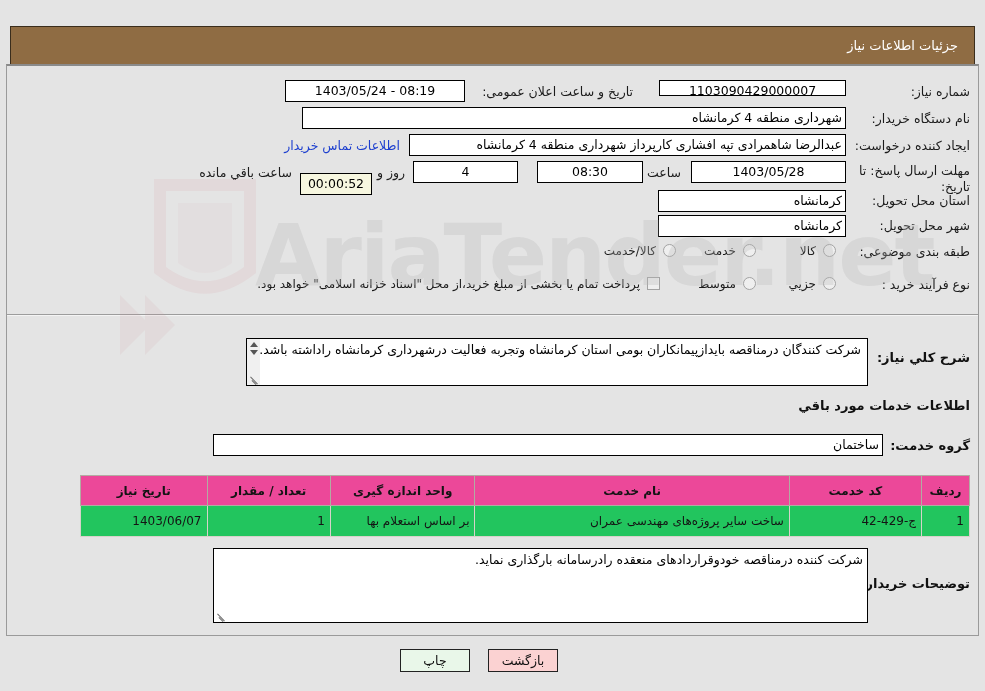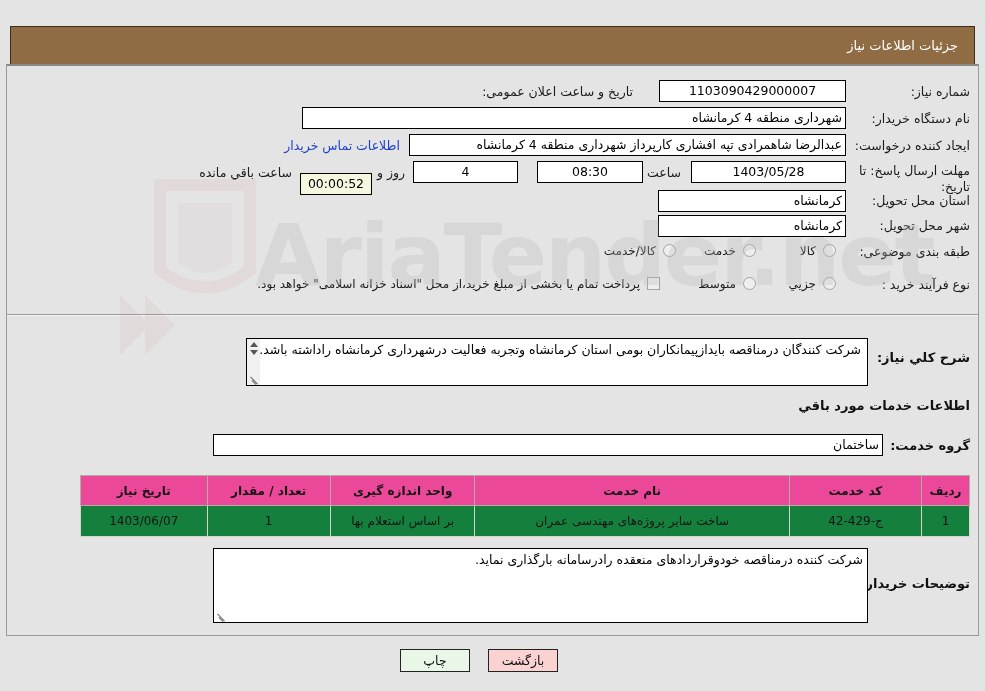--- a/index.html
+++ b/index.html
@@ -200,26 +200,25 @@
     background: #ec4899;
     border: 1px solid #b2aca2;
     color: #141414;
     font-weight: bold;
     height: 25px;
     padding: 2px 5px;
     text-align: center;
     white-space: nowrap;
   }
   .tbl td {
-    background: #15803d;
+    background: #22c55e;
     border: 1px solid #d7d2ca;
     color: #141414;
     height: 26px;
     padding: 2px 5px;
-    text-align: center;
     white-space: nowrap;
   }
 
   
   .btn {
     position: absolute;
     border: 1px solid #222222;
     box-sizing: border-box;
     font-size: 12.5px;
     color: #111111;
@@ -236,23 +235,24 @@
 
 <div id="page">
 
   <div class="header-bar">
     <div class="header-title">جزئیات اطلاعات نیاز</div>
   </div>
 
   <div class="panel">
 
     <div class="lbl" style="top:18px; right:8px; width:120px;">شماره نیاز:</div>
-    <div class="fld center ltr" style="top:14px; right:132px; width:187px; height:22px;">1103090429000007</div>
+    <div class="fld center ltr" style="top:14px; right:132px; width:187px; height:16px;">1103090429000007</div>
 
     <div class="lbl" style="top:18px; right:345px; width:160px;">تاریخ و ساعت اعلان عمومی:</div>
+    <div class="fld center ltr" style="top:14px; right:513px; width:180px; height:22px;">1403/05/24 - 08:19</div>
 
     <div class="lbl" style="top:45px; right:8px; width:125px;">نام دستگاه خریدار:</div>
     <div class="fld right" style="top:41px; right:132px; width:544px; height:22px;">شهرداری منطقه 4 کرمانشاه</div>
 
     <div class="lbl" style="top:72px; right:8px; width:125px;">ایجاد کننده درخواست:</div>
     <div class="fld right" style="top:68px; right:132px; width:437px; height:22px;">عبدالرضا شاهمرادی تپه افشاری کارپرداز شهرداری منطقه 4 کرمانشاه</div>
     <div class="linktext" style="top:72px; right:578px;">اطلاعات تماس خریدار</div>
 
     <div class="lbl wrap" style="top:97px; right:8px; width:122px;">مهلت ارسال پاسخ: تا تاریخ:</div>
     <div class="fld center ltr" style="top:95px; right:132px; width:155px; height:22px;">1403/05/28</div>

